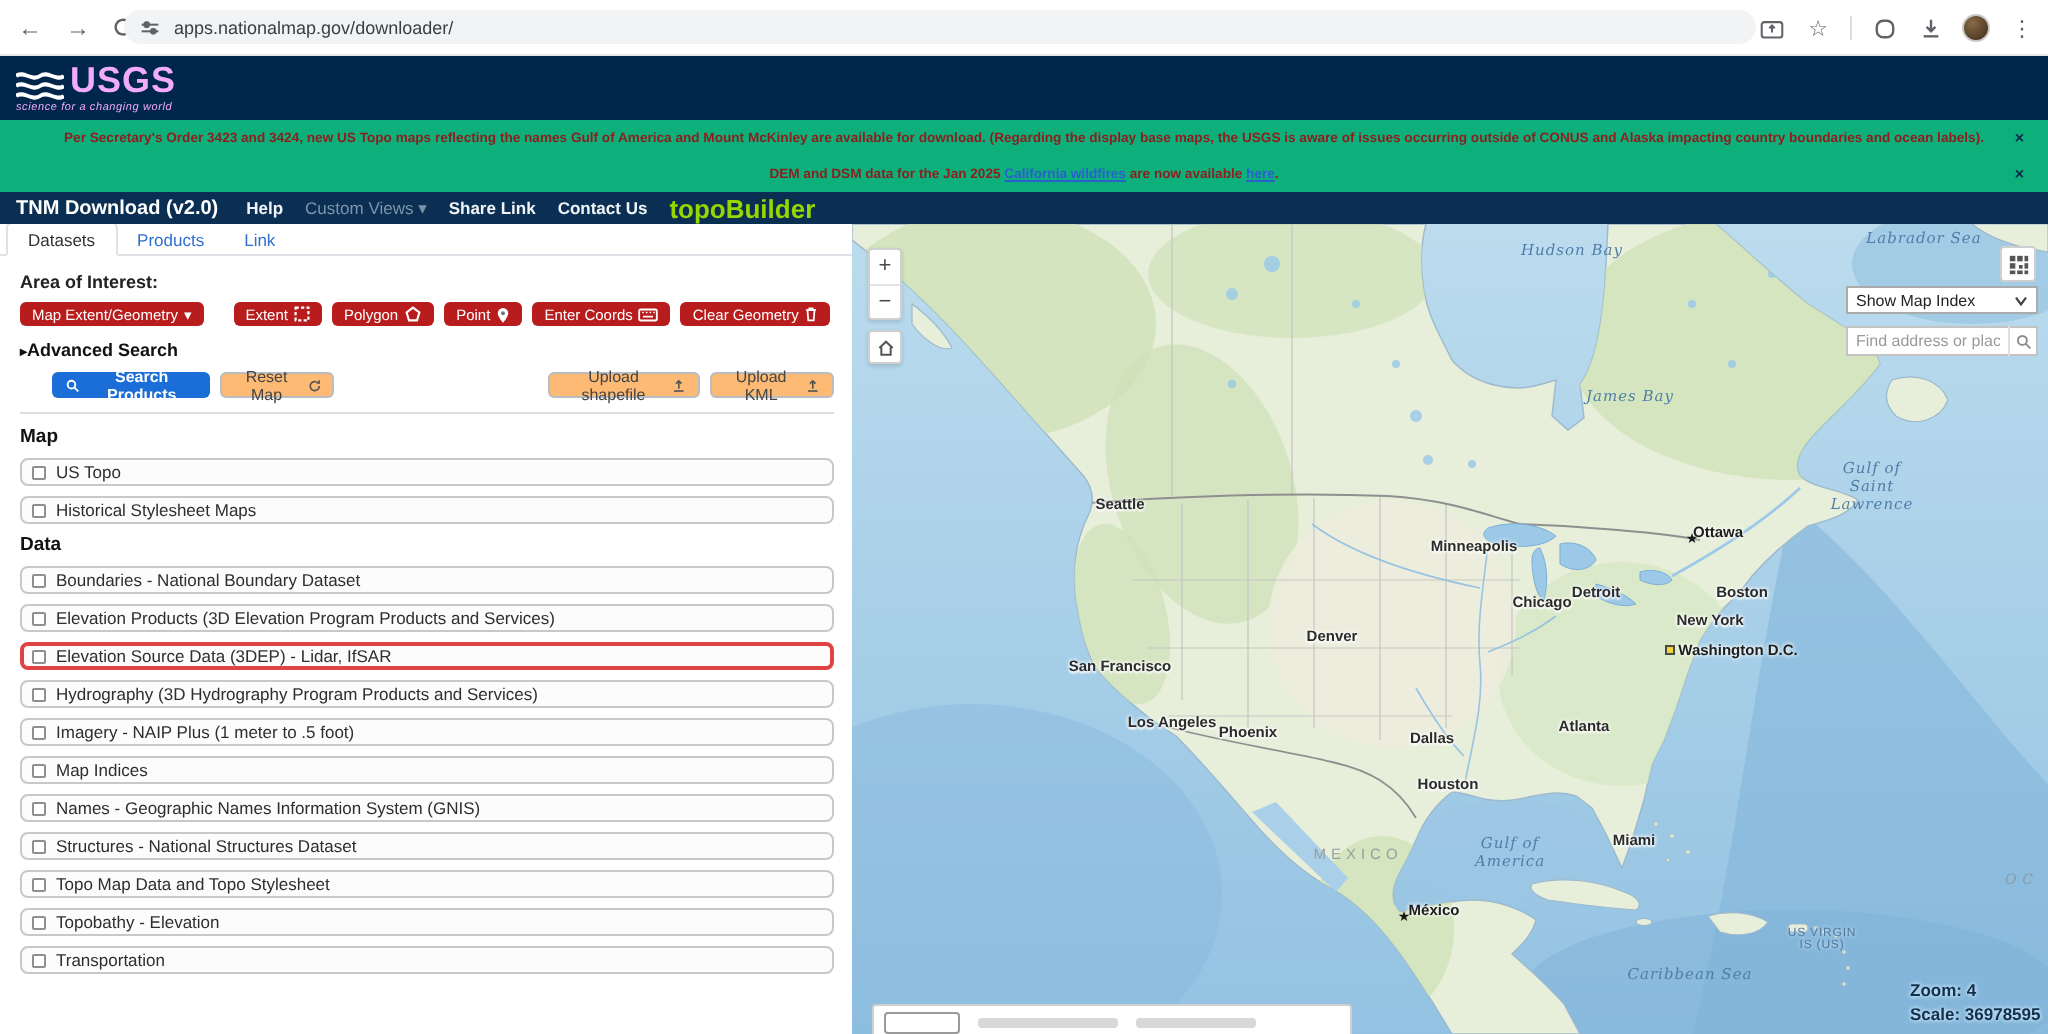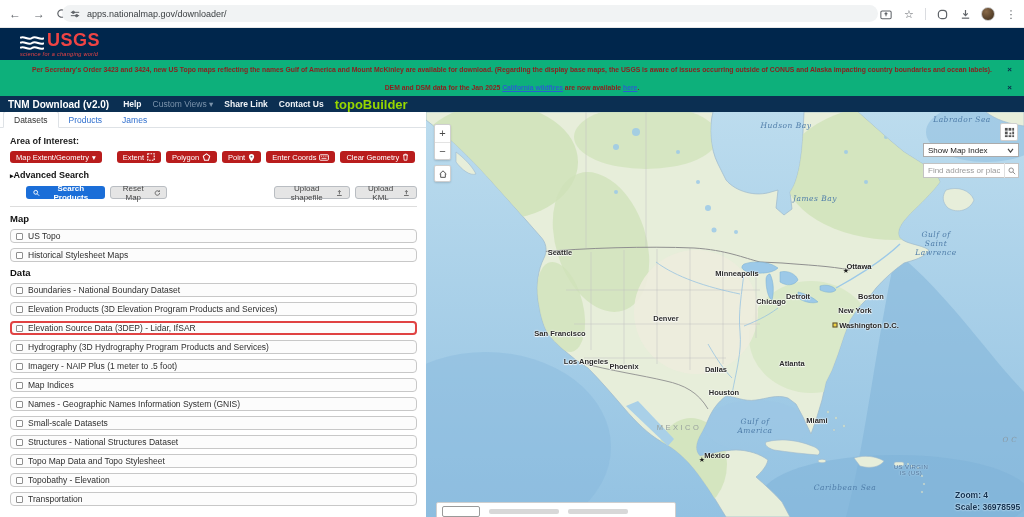--- a/index.html
+++ b/index.html
@@ -12,21 +12,21 @@
   .chrome .navbtn { position:absolute; top:5px; width:18px; height:18px; color:#5f6368; font-size:12px; line-height:18px; text-align:center; border-radius:50%; cursor:pointer; }
   .urlbar { position:absolute; left:62px; top:5px; width:816px; height:17px; background:#f1f3f4; border-radius:9px; display:flex; align-items:center; padding:0 8px; }
   .urlbar .url { font-size:9px; color:#3c4043; margin-left:7px; }
   .chrome-right { position:absolute; right:6px; top:4px; height:20px; display:flex; align-items:center; gap:9px; }
   .chrome-right .cicon { width:14px; height:14px; color:#5f6368; display:flex; align-items:center; justify-content:center; font-size:11px; }
   .vdiv { width:1px; height:12px; background:#dadce0; }
   .avatar { width:14px; height:14px; border-radius:50%; background:radial-gradient(circle at 35% 30%, #8a6a48, #3a2a1a); border:1px solid #c9c9c9; }
 
   
   .usgs { position:absolute; left:0; top:28px; width:1024px; height:32px; background:#00264c; }
-  .usgs-logo { position:absolute; left:20px; top:2px; color:#ef4444; }
+  .usgs-logo { position:absolute; left:8px; top:2px; color:#f0abfc; }
   .usgs-logo .row { display:flex; align-items:flex-end; gap:3px; }
   .usgs-logo .word { font-size:18px; font-weight:bold; letter-spacing:.5px; line-height:20px; }
   .usgs-logo .tag { font-size:5.5px; font-style:italic; margin-top:1px; letter-spacing:.3px; }
 
   
   .banners { position:absolute; left:0; top:60px; width:1024px; height:36px; background:#0db07b; }
   .banner-row { position:relative; height:18px; display:flex; align-items:center; justify-content:center; }
   .banner-text { font-size:6.8px; font-weight:bold; color:#8f1d1d; text-align:center; max-width:960px; }
   .banner-text a { color:#2a5fd0; text-decoration:underline; cursor:pointer; }
   .banner-close { position:absolute; right:12px; top:50%; transform:translateY(-50%); color:#0a2a4a; font-size:8px; font-weight:bold; cursor:pointer; }
@@ -47,21 +47,21 @@
   .instruction { font-size:9px; font-weight:bold; color:#222; margin-bottom:8px; }
   .aoi-label { font-size:9px; font-weight:bold; color:#222; margin-bottom:5px; }
   .aoi-row { display:flex; align-items:center; gap:5px; margin-bottom:7px; }
   .btn-dark { background:#b91c1c; color:#fff; font-size:7.5px; border:none; border-radius:3px; padding:2px 6px; height:12px; display:inline-flex; align-items:center; gap:3px; cursor:pointer; font-family:inherit; }
   .btn-dark svg { display:block; }
   .gap-after { margin-right:10px; }
   .advanced { font-size:9px; font-weight:bold; color:#111; margin-bottom:6px; cursor:pointer; }
   .advanced .tri { font-size:7px; }
   .action-row { display:flex; align-items:center; gap:5px; margin-bottom:7px;padding-left:16px; }
   .btn-primary { background:#1b6ed8; color:#fff; font-size:8px; font-weight:bold; border:none; border-radius:3px; padding:2px 7px; height:13px; display:inline-flex; align-items:center; gap:4px; cursor:pointer; font-family:inherit; }
-  .btn-outline { background:#e5e5e5; color:#444; font-size:8px; border:1px solid #b9bdc2; border-radius:3px; padding:2px 6px; height:13px; display:inline-flex; align-items:center; gap:4px; cursor:pointer; font-family:inherit; }
+  .btn-outline { background:#fdba74; color:#444; font-size:8px; border:1px solid #b9bdc2; border-radius:3px; padding:2px 6px; height:13px; display:inline-flex; align-items:center; gap:4px; cursor:pointer; font-family:inherit; }
   .push-right { margin-left:102px; }
   .panel hr { border:none; border-top:1px solid #ddd; margin:2px 0 6px; }
   .sec-header { font-size:9.5px; font-weight:bold; color:#111; margin:1px 0 5px; }
   .ds-row { width:407px; height:14px; border:1px solid #c8c8c8; border-radius:4px; background:#fcfcfc; display:flex; align-items:center; padding-left:5px; margin-bottom:5px; cursor:pointer; }
   .ds-row.highlighted { border:2px solid #e04343; padding-left:4px; }
   .cb { width:7px; height:7px; border:1px solid #8f8f8f; border-radius:1px; background:#fff; margin-right:5px; flex:none; }
   .ds-label { font-size:8.5px; color:#2e2e2e; white-space:nowrap; }
 
   
   .map { position:absolute; left:426px; top:112px; width:598px; height:405px; background:#b9d9ec; overflow:hidden; }
@@ -174,21 +174,21 @@
     <span class="item muted">Custom Views ▾</span>
     <span class="item">Share Link</span>
     <span class="item">Contact Us</span>
     <span class="topo">topoBuilder</span>
   </div>
 
   <div class="panel">
     <div class="tabs">
       <span class="tab active">Datasets</span>
       <span class="tab">Products</span>
-      <span class="tab">James</span>
+      <span class="tab">Link</span>
     </div>
     <div class="panel-body">
       <div class="aoi-label">Area of Interest:</div>
       <div class="aoi-row">
         <button class="btn-dark gap-after">
             <span>Map Extent/Geometry</span>
             <span>▾</span>
           </button>
         <button class="btn-dark">
             <span>Extent</span>
@@ -287,24 +287,20 @@
             <span class="cb"></span>
             <span class="ds-label">Imagery - NAIP Plus (1 meter to .5 foot)</span>
           </div>
           <div class="ds-row">
             <span class="cb"></span>
             <span class="ds-label">Map Indices</span>
           </div>
           <div class="ds-row">
             <span class="cb"></span>
             <span class="ds-label">Names - Geographic Names Information System (GNIS)</span>
-          </div>
-          <div class="ds-row">
-            <span class="cb"></span>
-            <span class="ds-label">Small-scale Datasets</span>
           </div>
           <div class="ds-row">
             <span class="cb"></span>
             <span class="ds-label">Structures - National Structures Dataset</span>
           </div>
           <div class="ds-row">
             <span class="cb"></span>
             <span class="ds-label">Topo Map Data and Topo Stylesheet</span>
           </div>
           <div class="ds-row">

